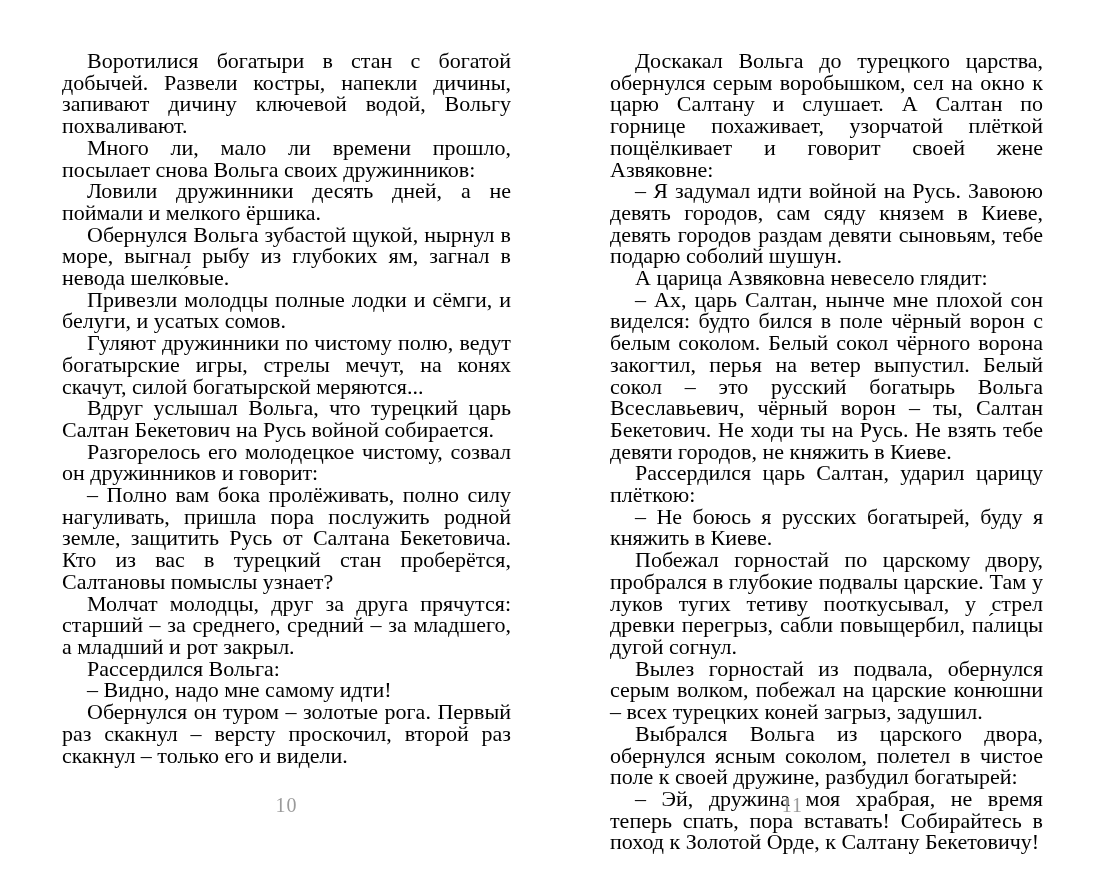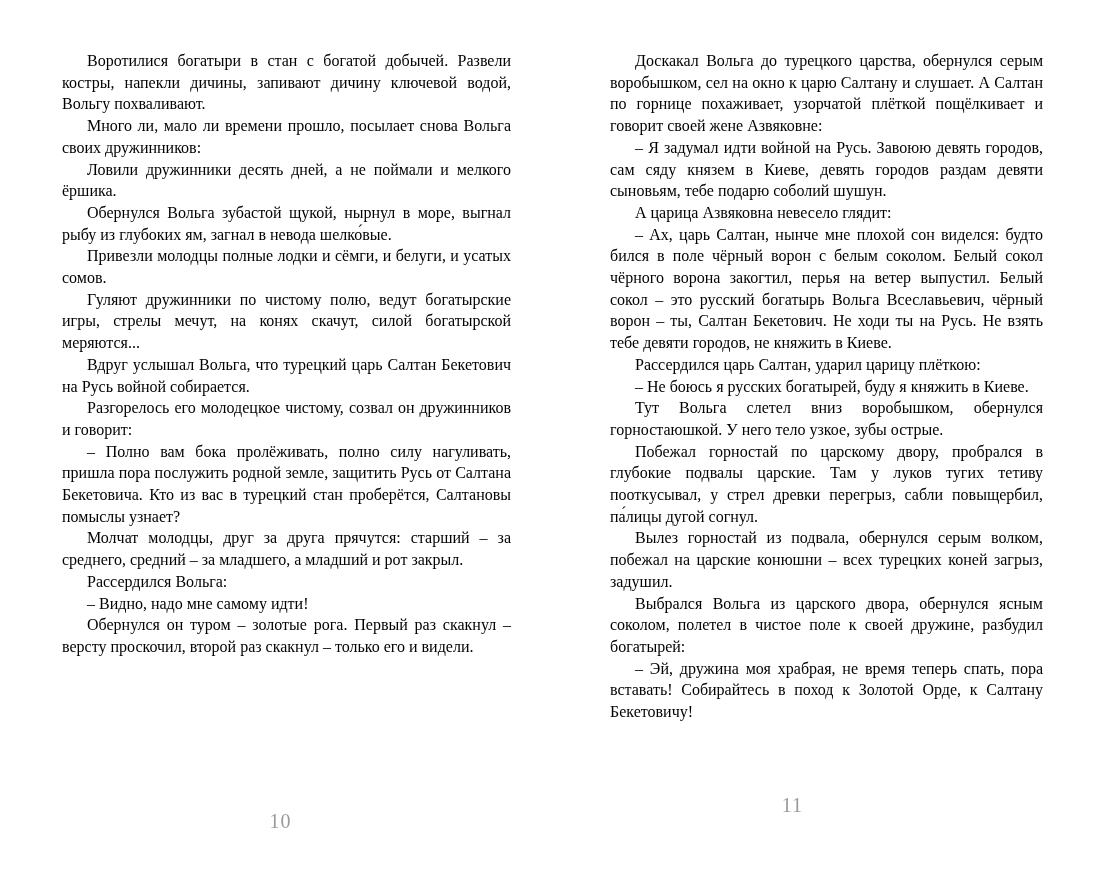--- a/index.html
+++ b/index.html
@@ -25,21 +25,21 @@
 
   .column {
     position: absolute;
     top: 50px;
     width: 449px;
   }
   .column-left  { left: 62px; }
   .column-right { left: 610px; width: 433px; }
 
   .text-block {
-    font-size: 16px;
+    font-size: 22px;
     line-height: 21.7px;
     text-align: justify;
     text-justify: inter-word;
     letter-spacing: 0.0px;
     word-spacing: 0.0px;
     hyphens: manual;
     -webkit-hyphens: manual;
   }
 
   .para {
@@ -58,21 +58,21 @@
     top: 793px;
     width: 449px;
     text-align: center;
     font-size: 20px;
     line-height: 24px;
     color: #9a9a9a;
     font-family: "Liberation Serif", "DejaVu Serif", serif;
     font-variant-numeric: oldstyle-nums;
     letter-spacing: 1px;
   }
-  .folio-left  { left: 56px; margin-top: 16px; }
+  .folio-left  { left: 62px; }
   .folio-right { left: 576px; width: 433px; }
 </style>
 </head>
 <body>
 
 <div class="page-spread">
 
   <div class="column column-left">
     <div class="text-block">
       <p class="para">Воротилися богатыри в стан с богатой добычей. Развели костры, напекли дичины, запивают дичину ключевой водой, Вольгу похваливают.</p>
@@ -94,21 +94,20 @@
   <div class="folio folio-left">10</div>
 
   <div class="column column-right">
     <div class="text-block">
       <p class="para">Доскакал Вольга до турецкого царства, обернулся серым воробышком, сел на окно к царю Салтану и слушает. А Салтан по горнице похаживает, узорчатой плёткой пощёлкивает и говорит своей жене Азвяковне:</p>
       <p class="para">– Я задумал идти войной на Русь. Завоюю девять городов, сам сяду князем в Киеве, девять городов раздам девяти сыновьям, тебе подарю соболий шушун.</p>
       <p class="para">А царица Азвяковна невесело глядит:</p>
       <p class="para">– Ах, царь Салтан, нынче мне плохой сон виделся: будто бился в поле чёрный ворон с белым соколом. Белый сокол чёрного ворона закогтил, перья на ветер выпустил. Белый сокол – это русский богатырь Вольга Всеславьевич, чёрный ворон – ты, Салтан Бекетович. Не ходи ты на Русь. Не взять тебе девяти городов, не княжить в Киеве.</p>
       <p class="para">Рассердился царь Салтан, ударил царицу плёткою:</p>
       <p class="para">– Не боюсь я русских богатырей, буду я княжить в Киеве.</p>
-      <p class="para">Тут Вольга слетел вниз воробышком, обернулся горностаюшкой. У него тело узкое, зубы острые.</p>
       <p class="para">Побежал горностай по царскому двору, пробрался в глубокие подвалы царские. Там у луков тугих тетиву пооткусывал, у стрел древки перегрыз, сабли повыщербил, па́лицы дугой согнул.</p>
       <p class="para">Вылез горностай из подвала, обернулся серым волком, побежал на царские конюшни – всех турецких коней загрыз, задушил.</p>
       <p class="para">Выбрался Вольга из царского двора, обернулся ясным соколом, полетел в чистое поле к своей дружине, разбудил богатырей:</p>
       <p class="para">– Эй, дружина моя храбрая, не время теперь спать, пора вставать! Собирайтесь в поход к Золотой Орде, к Салтану Бекетовичу!</p>
     </div>
   </div>
 
   <div class="folio folio-right">11</div>
 
 </div>

